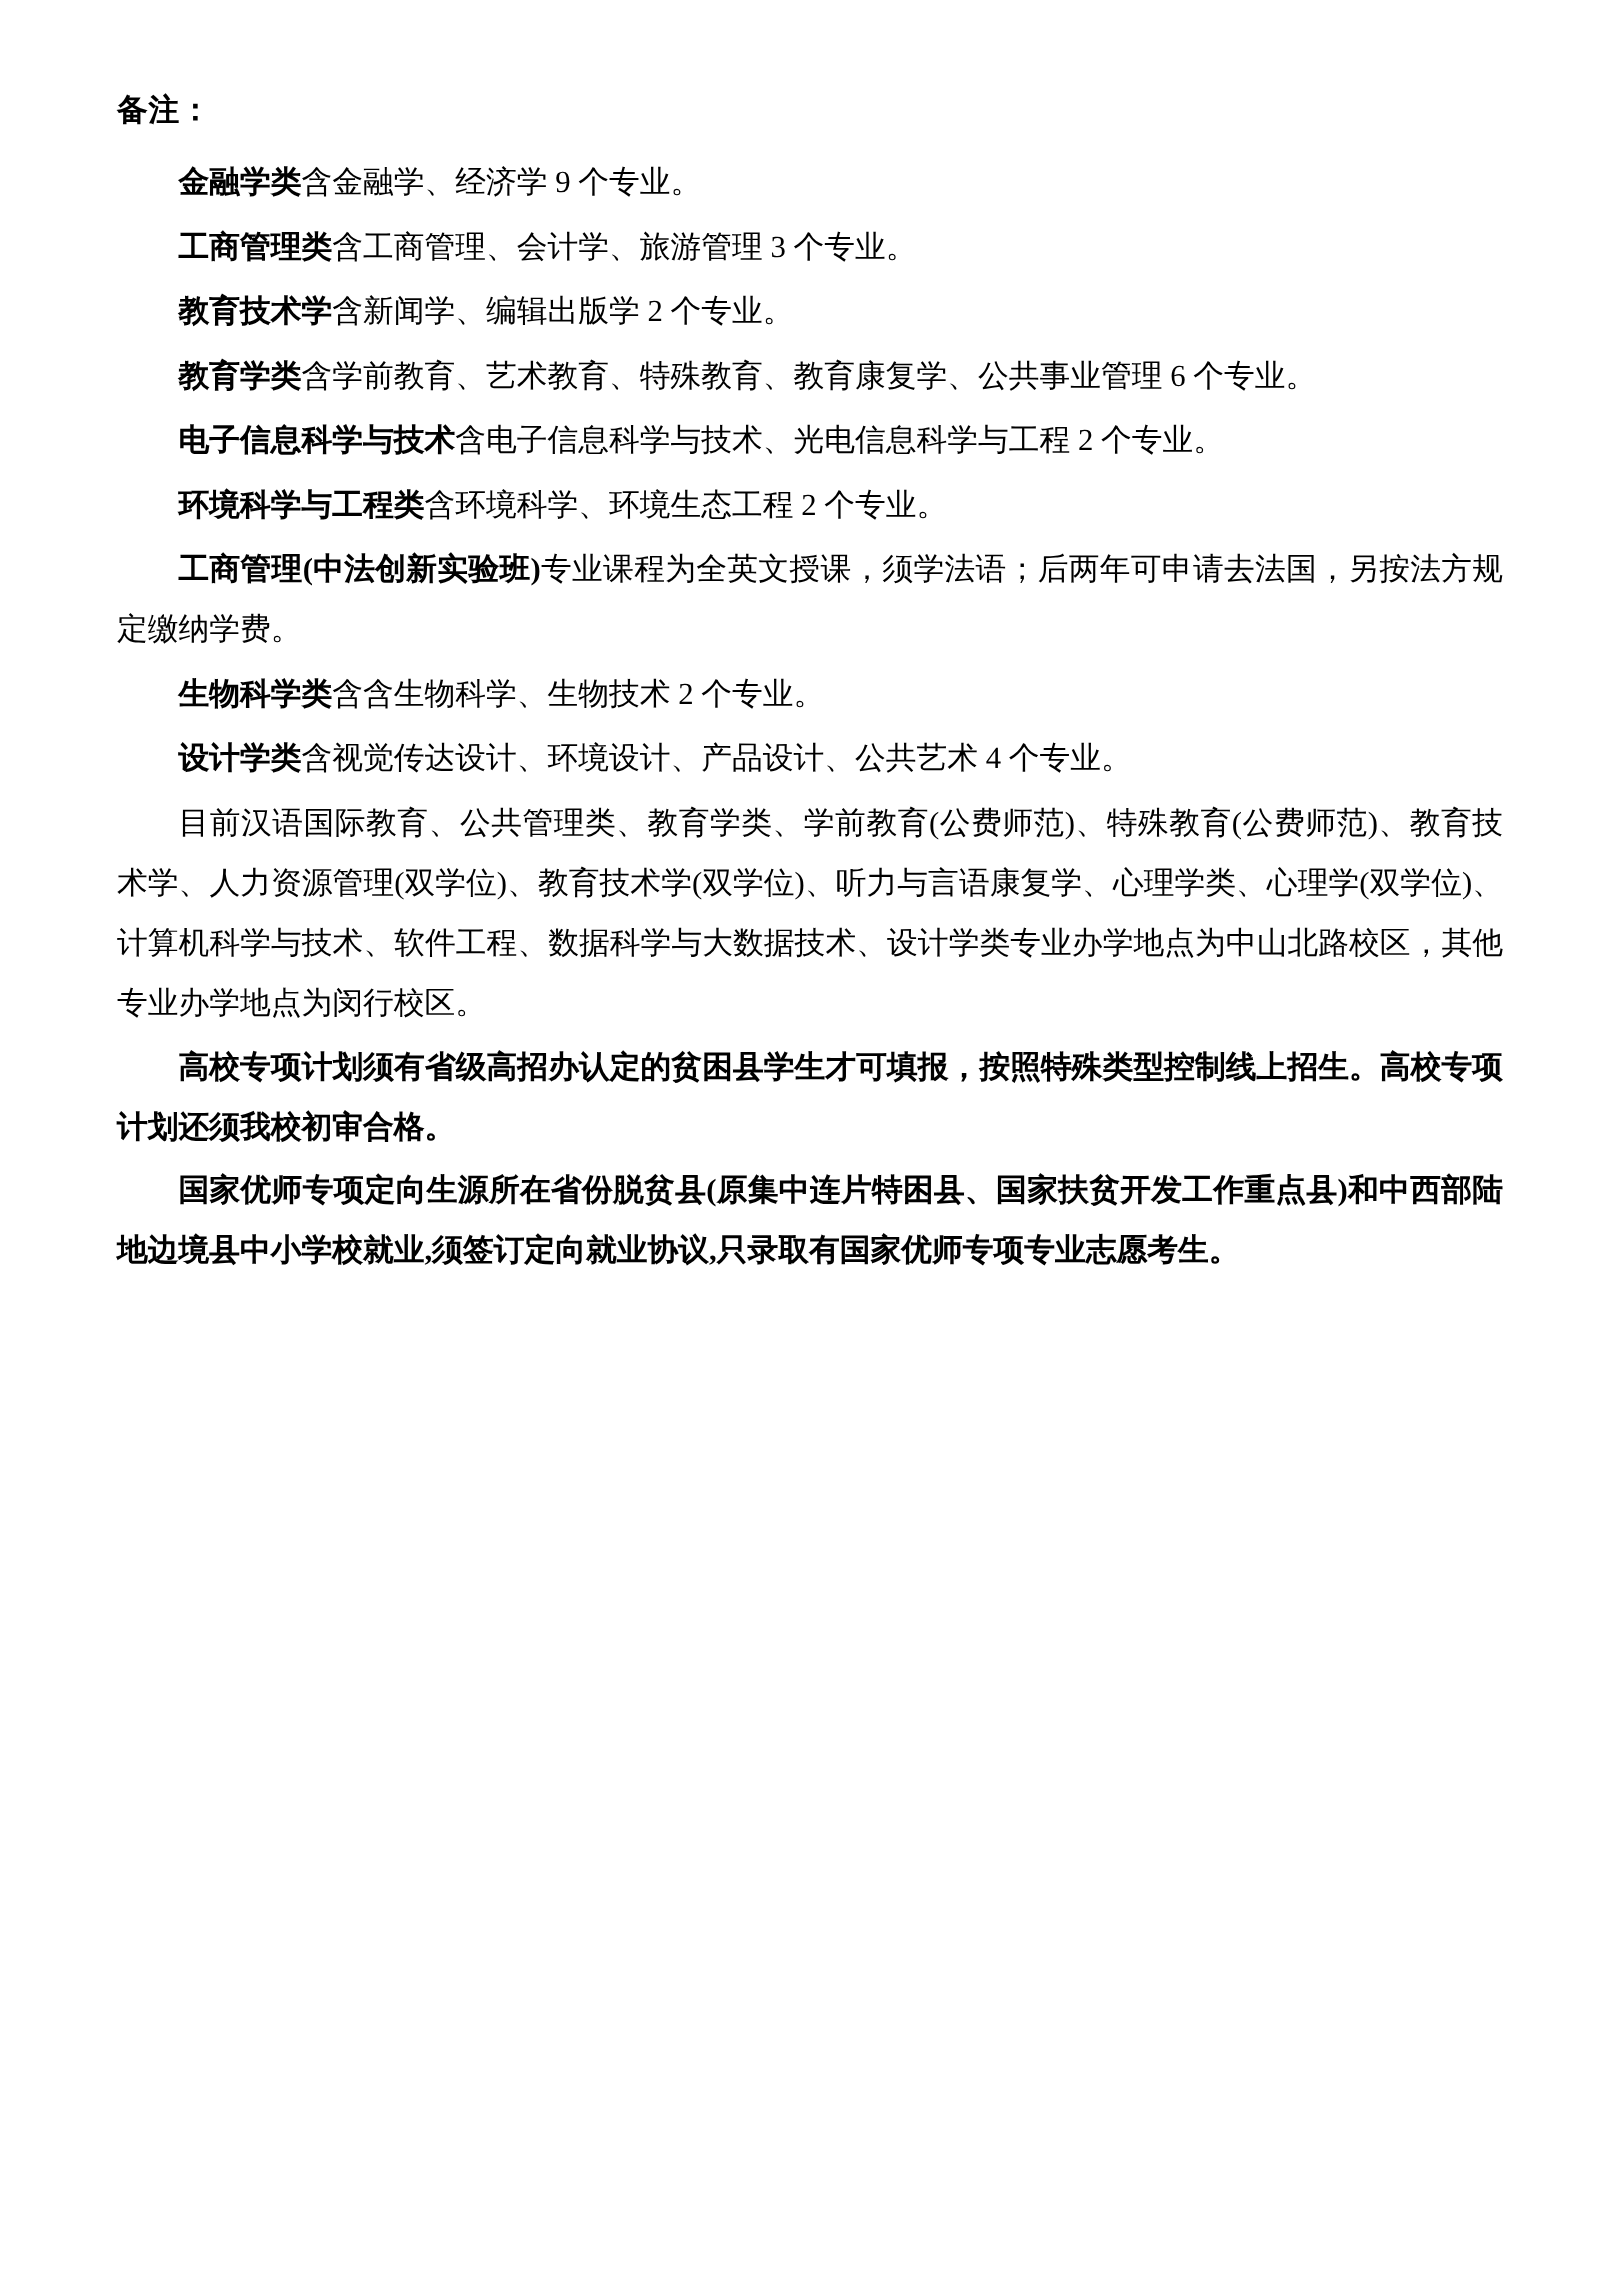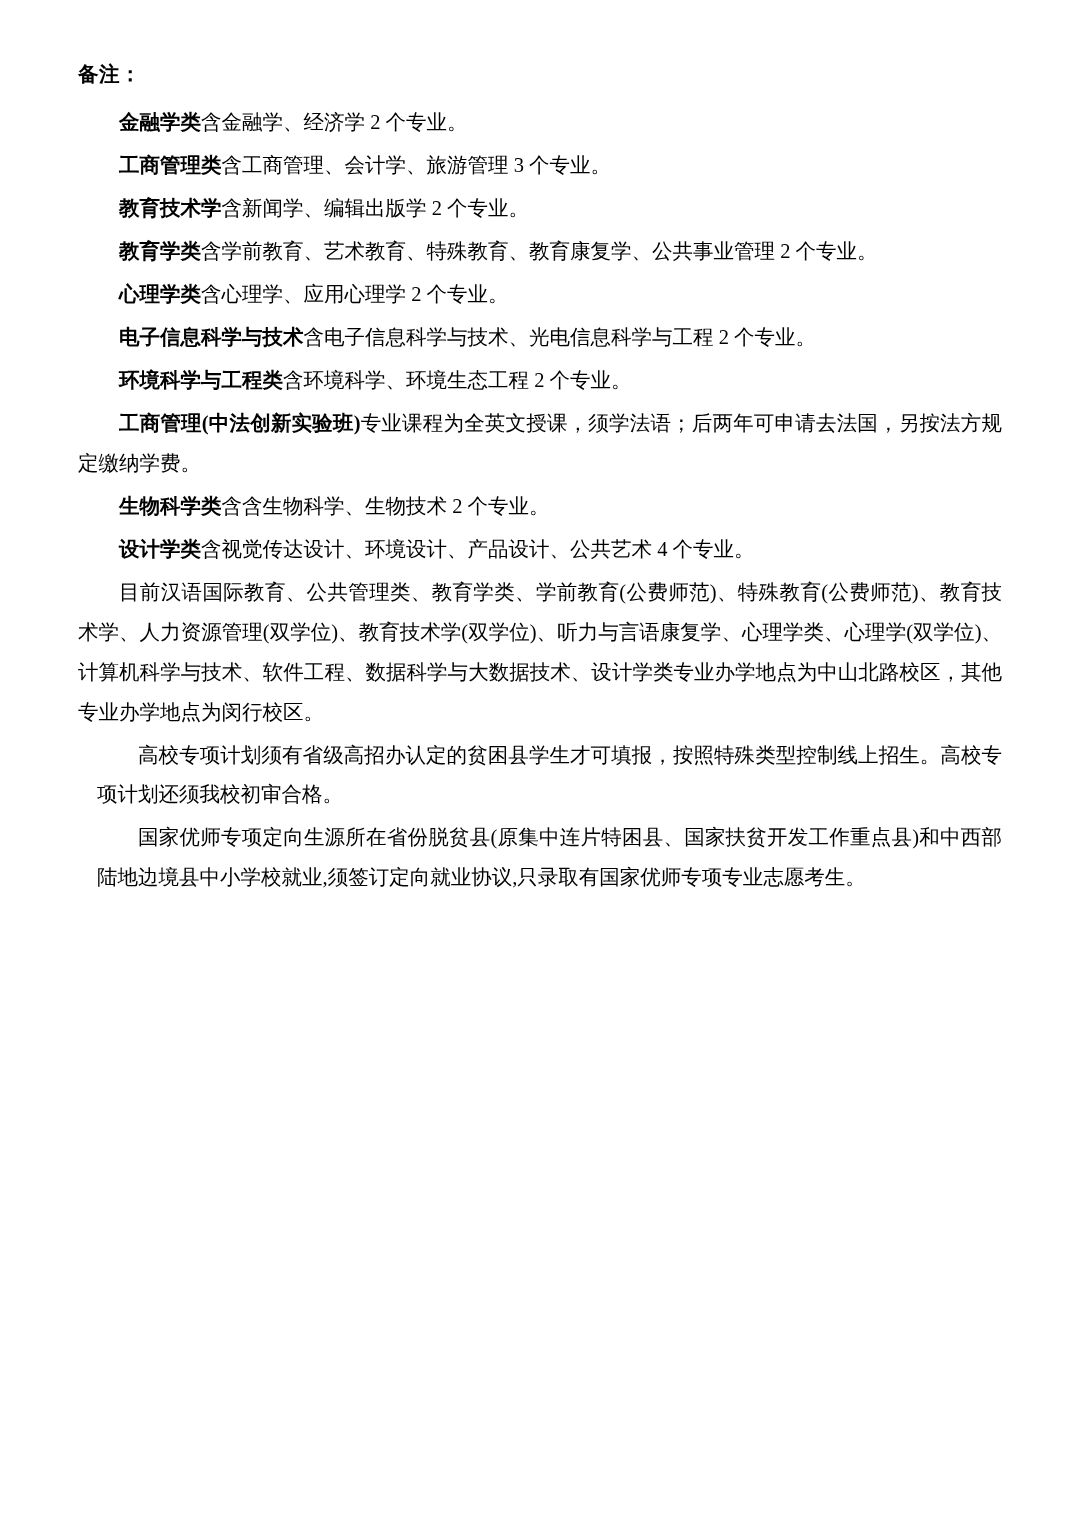--- a/index.html
+++ b/index.html
@@ -34,53 +34,49 @@
   .heading {
     font-weight: bold;
     text-indent: 0;
     margin: 0 0 8px 0;
     letter-spacing: 0.5px;
   }
   .term {
     font-weight: bold;
   }
   .bold-para {
-    font-weight: normal;
-    margin-left: 19px;
+    font-weight: bold;
   }
 </style>
 </head>
 <body>
 
 <div class="page">
   <div class="doc-body">
 
     <p class="para heading">备注：</p>
 
     <p class="para">
-      <span class="term">金融学类</span><span>含金融学、经济学 2 个专业。</span>
+      <span class="term">金融学类</span><span>含金融学、经济学 9 个专业。</span>
     </p>
 
     <p class="para">
       <span class="term">工商管理类</span><span>含工商管理、会计学、旅游管理 3 个专业。</span>
     </p>
 
 
     <p class="para">
       <span class="term">教育技术学</span><span>含新闻学、编辑出版学 2 个专业。</span>
     </p>
 
 
     <p class="para">
-      <span class="term">教育学类</span><span>含学前教育、艺术教育、特殊教育、教育康复学、公共事业管理 2 个专业。</span>
+      <span class="term">教育学类</span><span>含学前教育、艺术教育、特殊教育、教育康复学、公共事业管理 6 个专业。</span>
     </p>
 
-    <p class="para">
-      <span class="term">心理学类</span><span>含心理学、应用心理学 2 个专业。</span>
-    </p>
 
     <p class="para">
       <span class="term">电子信息科学与技术</span><span>含电子信息科学与技术、光电信息科学与工程 2 个专业。</span>
     </p>
 
     <p class="para">
       <span class="term">环境科学与工程类</span><span>含环境科学、环境生态工程 2 个专业。</span>
     </p>
 
     <p class="para">

